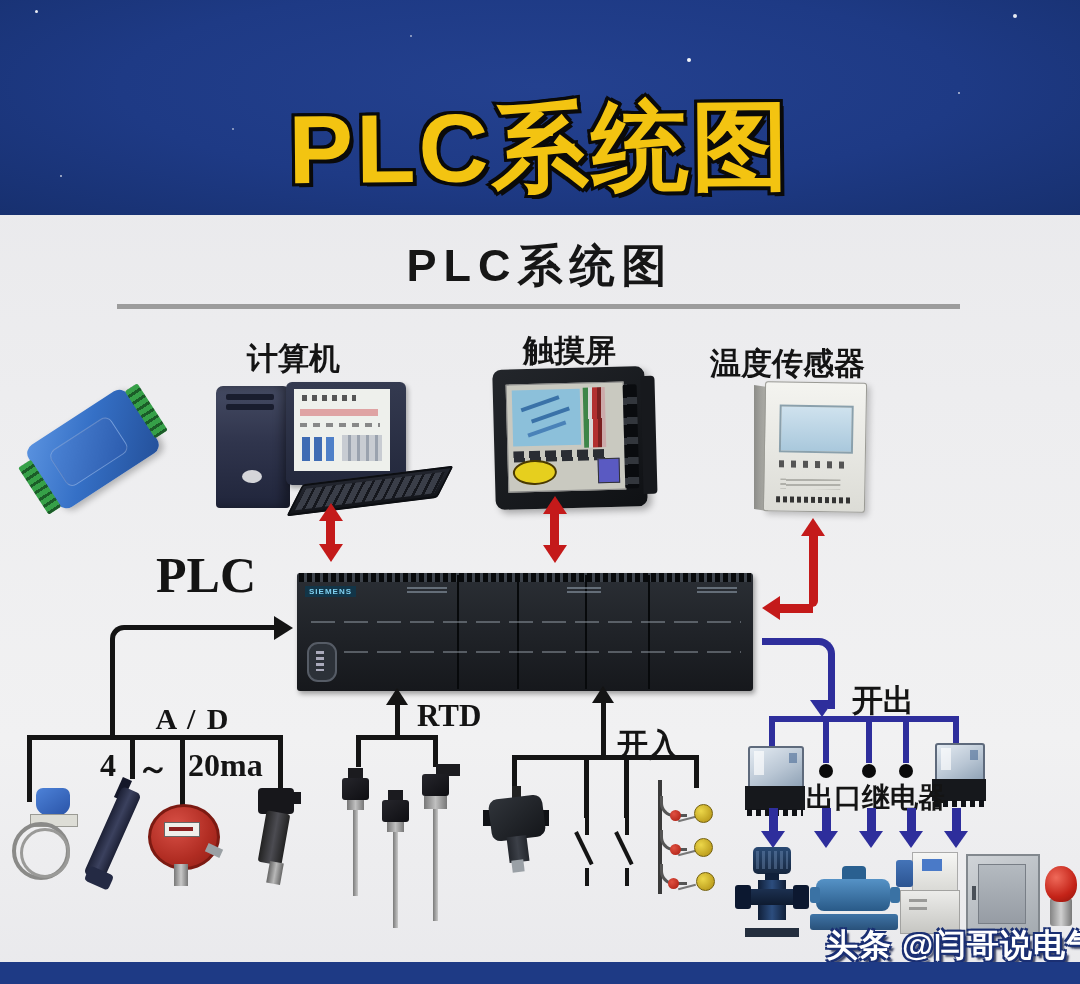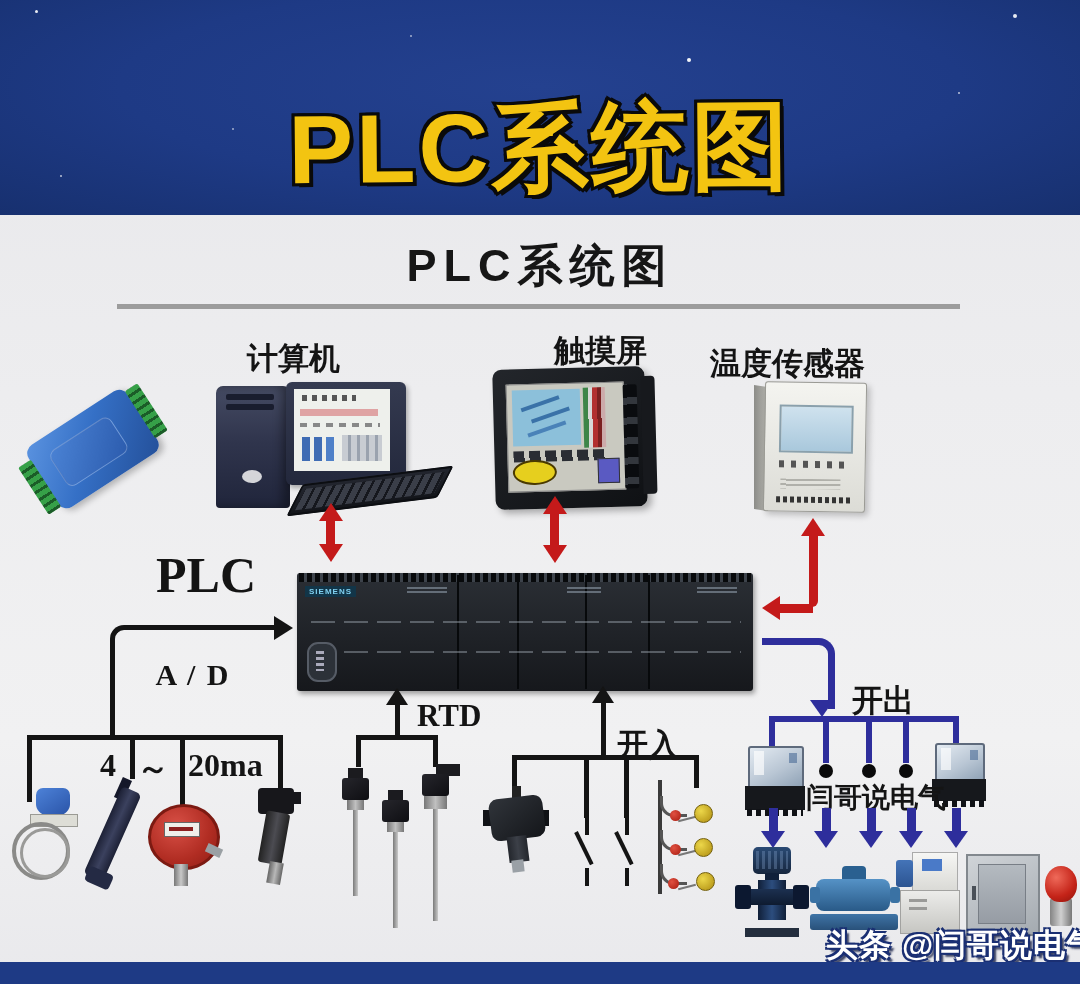--- a/index.html
+++ b/index.html
@@ -190,21 +190,21 @@
     <div class="star" style="left:748px;top:137px;width:2px;height:2px;opacity:.6"></div>
     <div class="star" style="left:958px;top:92px;width:2px;height:2px;opacity:.7"></div>
     <div class="star" style="left:410px;top:35px;width:2px;height:2px;opacity:.6"></div>
     <div class="txt" id="banner-title">PLC系统图</div>
   </div>
 
   <div class="txt" id="heading">PLC系统图</div>
   <div class="abs" id="divider"></div>
 
   <div class="txt dev-label" style="left:247px;top:338px;">计算机</div>
-  <div class="txt dev-label" style="left:523px;top:330px;margin-left:31px;">触摸屏</div>
+  <div class="txt dev-label" style="left:523px;top:330px;">触摸屏</div>
   <div class="txt dev-label" style="left:710px;top:343px;">温度传感器</div>
 
   <div class="abs" id="converter">
     <div class="body">
       <div class="comb a"></div>
       <div class="comb b"></div>
     </div>
   </div>
 
   <div class="abs" id="computer">
@@ -281,21 +281,21 @@
     <div class="db9"></div>
   </div>
 
   <div class="abs">
     <div class="abs" style="left:110px;top:625px;width:22px;height:22px;border-top:5px solid #141414;border-left:5px solid #141414;border-top-left-radius:14px;"></div>
     <div class="kline" style="left:128px;top:625px;width:148px;height:5px;"></div>
     <div class="tri right black" style="left:274px;top:616px;"></div>
     <div class="kline" style="left:110px;top:644px;width:5px;height:94px;"></div>
   </div>
 
-  <div class="txt serif" style="left:143px;top:658px;width:100px;text-align:center;font-size:30px;font-weight:700;letter-spacing:2px;">A / D</div>
+  <div class="txt serif" style="left:143px;top:702px;width:100px;text-align:center;font-size:30px;font-weight:700;letter-spacing:2px;">A / D</div>
   <div class="abs">
     <div class="kline" style="left:27px;top:735px;width:256px;height:5px;"></div>
     <div class="kline" style="left:27px;top:735px;width:5px;height:67px;"></div>
     <div class="kline" style="left:130px;top:735px;width:5px;height:44px;"></div>
     <div class="kline" style="left:180px;top:735px;width:5px;height:75px;"></div>
     <div class="kline" style="left:278px;top:735px;width:5px;height:60px;"></div>
   </div>
   <div class="txt serif" style="left:100px;top:747px;font-size:32px;font-weight:700;">4</div>
   <div class="txt serif" style="left:137px;top:747px;font-size:32px;font-weight:700;">～</div>
   <div class="txt serif" style="left:188px;top:747px;font-size:32px;font-weight:700;">20ma</div>
@@ -415,21 +415,21 @@
   <div class="dot" style="left:862px;top:764px;"></div>
   <div class="dot" style="left:899px;top:764px;"></div>
   <div class="abs relay" style="left:744px;top:746px;width:62px;height:74px;">
     <div class="top" style="left:4px;top:0;width:52px;height:40px;"></div>
     <div class="base" style="left:1px;top:40px;width:60px;height:24px;"></div>
   </div>
   <div class="abs relay" style="left:930px;top:743px;width:58px;height:70px;">
     <div class="top" style="left:5px;top:0;width:46px;height:36px;"></div>
     <div class="base" style="left:2px;top:36px;width:54px;height:22px;"></div>
   </div>
-  <div class="txt" style="left:806px;top:779px;font-size:28px;font-weight:800;">闫哥说电气</div>
+  <div class="txt" style="left:806px;top:779px;font-size:28px;font-weight:800;">出口继电器</div>
 
   <div class="abs">
     <div class="bline" style="left:769px;top:808px;width:9px;height:25px;"></div>
     <div class="tri down blue" style="left:761px;top:831px;"></div>
     <div class="bline" style="left:822px;top:808px;width:9px;height:25px;"></div>
     <div class="tri down blue" style="left:814px;top:831px;"></div>
     <div class="bline" style="left:867px;top:808px;width:9px;height:25px;"></div>
     <div class="tri down blue" style="left:859px;top:831px;"></div>
     <div class="bline" style="left:907px;top:808px;width:9px;height:25px;"></div>
     <div class="tri down blue" style="left:899px;top:831px;"></div>

